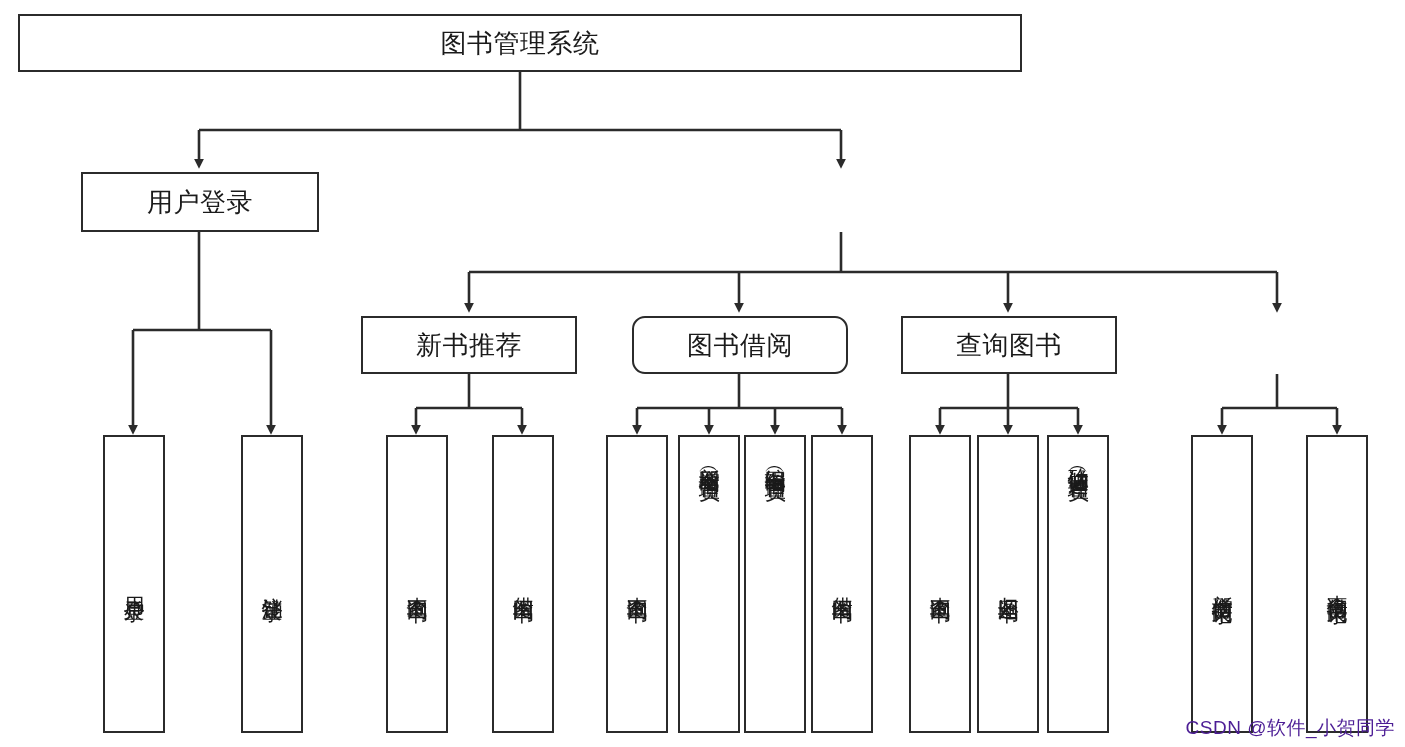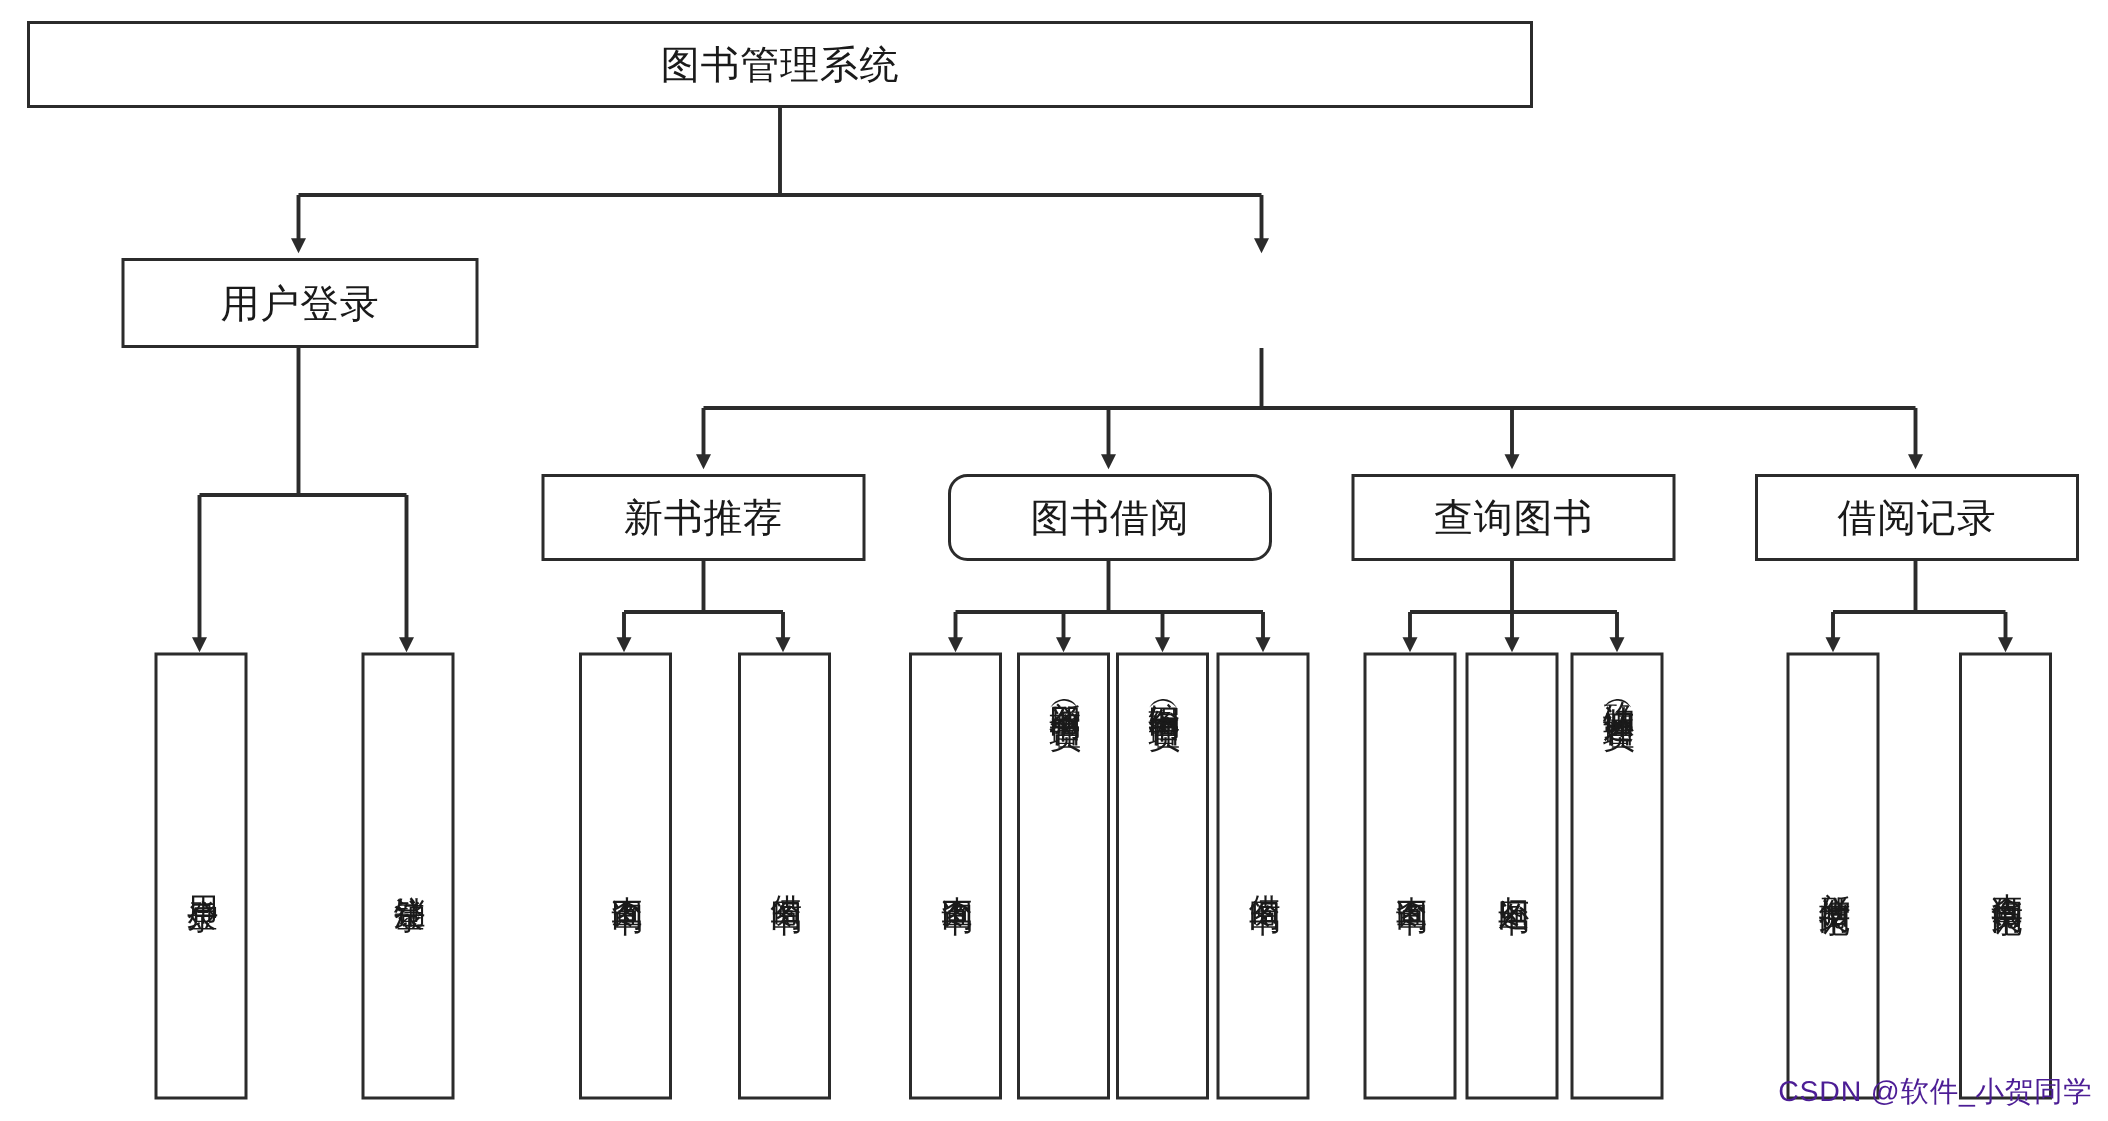--- a/index.html
+++ b/index.html
@@ -137,23 +137,20 @@
 
   <div class="node h" style="left:361px; top:316px; width:216px; height:58px;">
     <span>新书推荐</span>
   </div>
   <div class="node h" style="left:632px; top:316px; width:216px; height:58px;border-radius:13px;">
     <span>图书借阅</span>
   </div>
   <div class="node h" style="left:901px; top:316px; width:216px; height:58px;">
     <span>查询图书</span>
   </div>
-  <div class="node h" style="left:1170px; top:316px; width:216px; height:58px;">
-    <span>借阅记录</span>
-  </div>
 
   <div class="node v leafmid" style="left:103px; top:435px; width:62px; height:298px;">
     <span class="vtext">用户登录</span>
   </div>
   <div class="node v leafmid" style="left:241px; top:435px; width:62px; height:298px;">
     <span class="vtext">注销登录</span>
   </div>
 
   <div class="node v leafmid" style="left:386px; top:435px; width:62px; height:298px;">
     <span class="vtext">查询图书</span>

